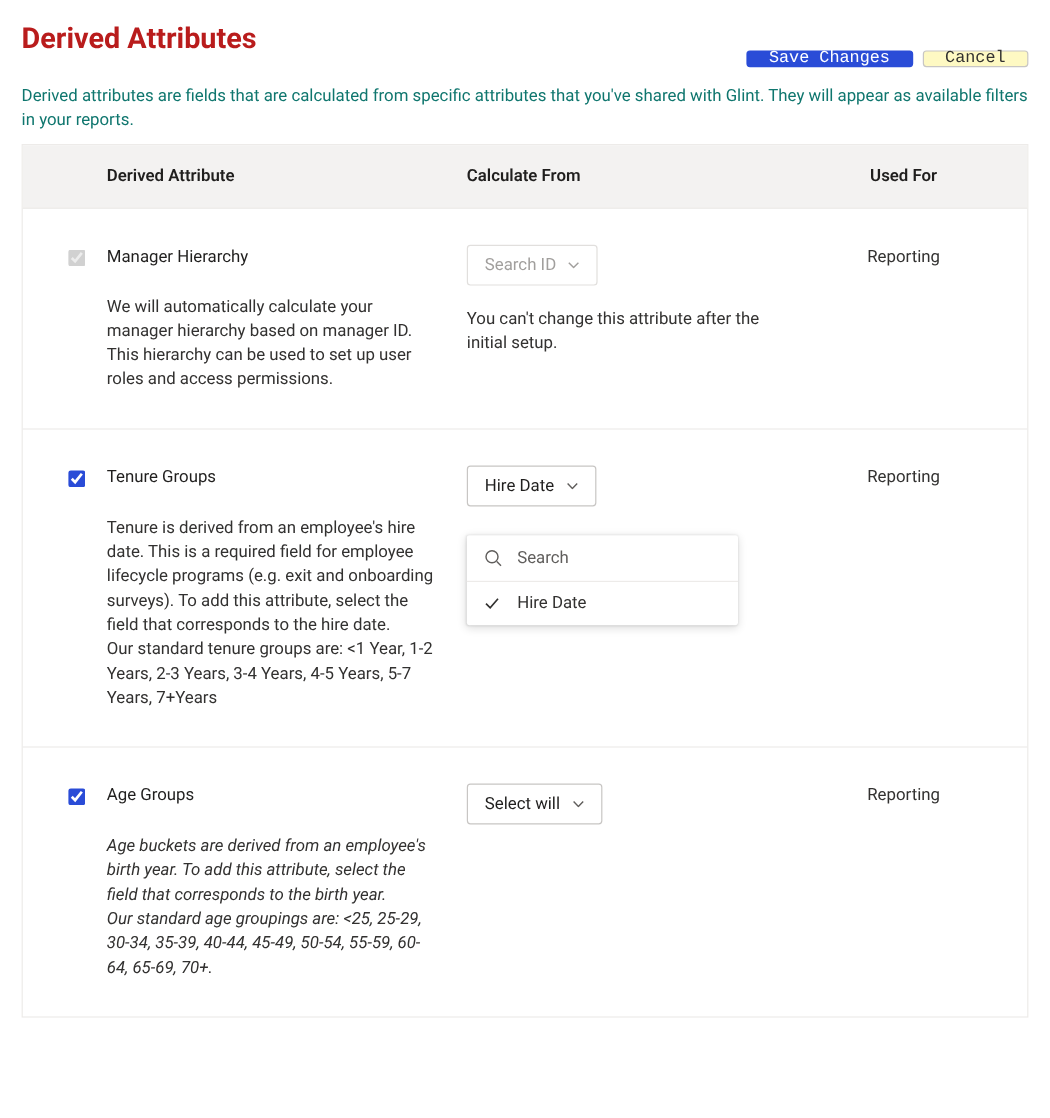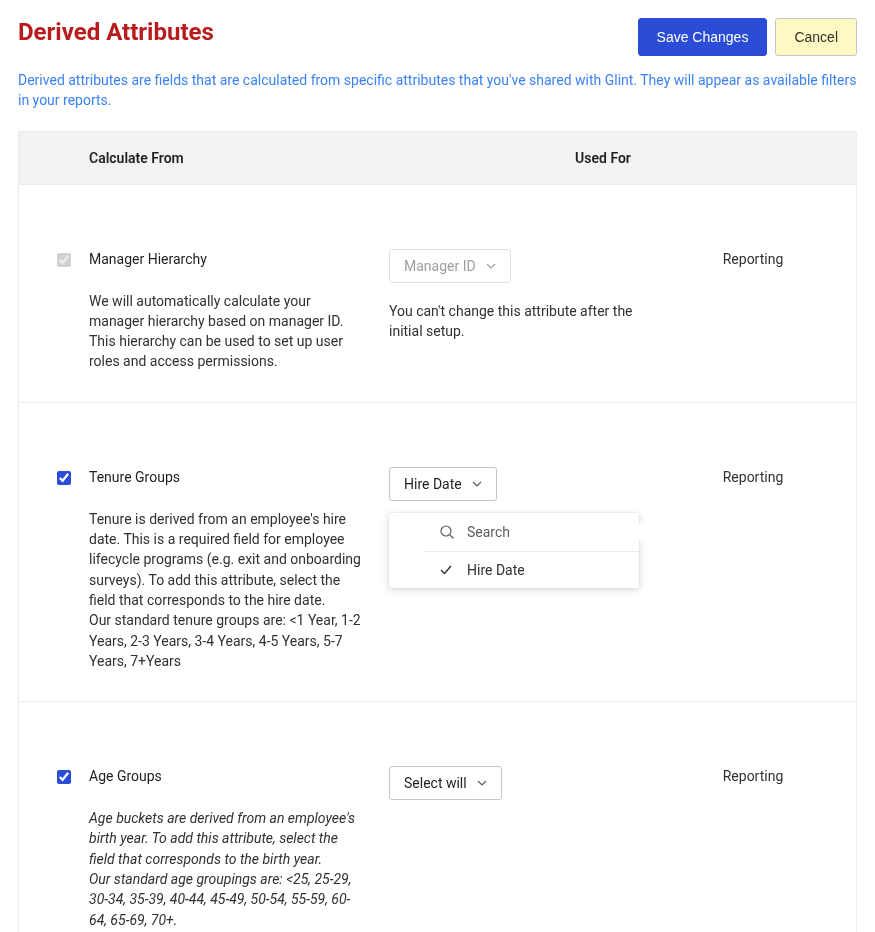--- a/index.html
+++ b/index.html
@@ -17,38 +17,39 @@
       justify-content: space-between;
       align-items: flex-start;
     }
     h1 {
       margin: 0 0 6px 0;
       font-size: 24px;
       font-weight: 700;
       color: #b91c1c;
     }
     .subtitle {
-      margin: 14px 0 20px 0;
-      font-size: 14px;
-      color: #3b82f6;
+      margin: 14px 0 9px 0;
+      font-size: 14px;
+      color: #0f766e;
       line-height: 1.45;
     }
     .actions {
       display: flex;
       gap: 8px;
     }
     .btn {
-      font-family: Liberation Sans, sans-serif;
+      font-family: Liberation Mono, monospace;
       font-size: 14px;
       padding: 6px 18px;
       border-radius: 3px;
       cursor: pointer;
-      height: 38px;
+      height: 14px;
       display: inline-flex;
       align-items: center;
+      margin-top: 24px;
     }
     .btn-primary {
       background: #2a4cd7;
       color: #fff;
       border: 1px solid #2a4cd7;
       font-weight: 400;
     }
     .btn-secondary {
       background: #fef9c3;
       color: #323130;
@@ -67,21 +68,20 @@
     }
     .col-cb { width: 70px; padding-left: 34px; }
     .col-attr { width: 300px; padding-right: 24px; }
     .col-calc { width: 285px; padding-right: 24px; }
     .col-used { flex: 1; text-align: center; padding-right: 24px; }
     .row {
       display: flex;
       padding: 30px 0;
       border-bottom: 1px solid #edebe9;
       align-items: flex-start;
-      margin-top: 34px;
     }
     .row:last-child { border-bottom: none; }
     .col-attr .title {
       font-size: 14px;
       color: #201f1e;
       margin: 2px 0 24px 0;
     }
     .col-attr .desc {
       font-size: 14px;
       color: #323130;
@@ -126,27 +126,26 @@
       font-size: 14px;
       color: #323130;
       line-height: 1.45;
     }
     .dropdown-wrap {
       position: relative;
     }
     .dropdown {
       position: absolute;
       left: 0;
-      top: 46px;
-      width: 250px;
+      top: 58px;
+      width: 226px;
       background: #fff;
       border-radius: 2px;
       box-shadow: 0 2px 8px rgba(0,0,0,0.14), 0 0 2px rgba(0,0,0,0.12);
       z-index: 10;
-      padding-left: 36px;
     }
     .dropdown .search {
       display: flex;
       align-items: center;
       gap: 10px;
       padding: 10px 14px;
       border-bottom: 1px solid #edebe9;
     }
     .dropdown .search input {
       border: none;
@@ -179,35 +178,36 @@
     <button class="btn btn-primary">Save Changes</button>
     <button class="btn btn-secondary">Cancel</button>
   </div>
 </div>
 
 <p class="subtitle">Derived attributes are fields that are calculated from specific attributes that you've shared with Glint. They will appear as available filters in your reports.</p>
 
 <div class="panel">
   <div class="table-head">
     <div class="col-cb"></div>
+    <div class="col-attr">Derived Attribute</div>
     <div class="col-calc">Calculate From</div>
     <div class="col-used">Used For</div>
   </div>
 
   <div class="row">
     <div class="col-cb">
       <input type="checkbox" checked="" disabled="" style="">
     </div>
     <div class="col-attr">
       <div class="title">Manager Hierarchy</div>
       <div class="desc">We will automatically calculate your manager hierarchy based on manager ID. This hierarchy can be used to set up user roles and access permissions.</div>
     </div>
     <div class="col-calc">
       <button class="select-btn disabled" disabled="">
-        <span>Manager ID</span>
+        <span>Search ID</span>
         <span class="chev">
           <svg width="10" height="6" viewBox="0 0 10 6">
               <path d="M1 1 L5 5 L9 1" fill="none" stroke="#a19f9d" stroke-width="1.2"></path>
             </svg>
         </span>
       </button>
       <div class="helper">You can't change this attribute after the initial setup.</div>
     </div>
     <div class="col-used">
       <div class="value">Reporting</div>

